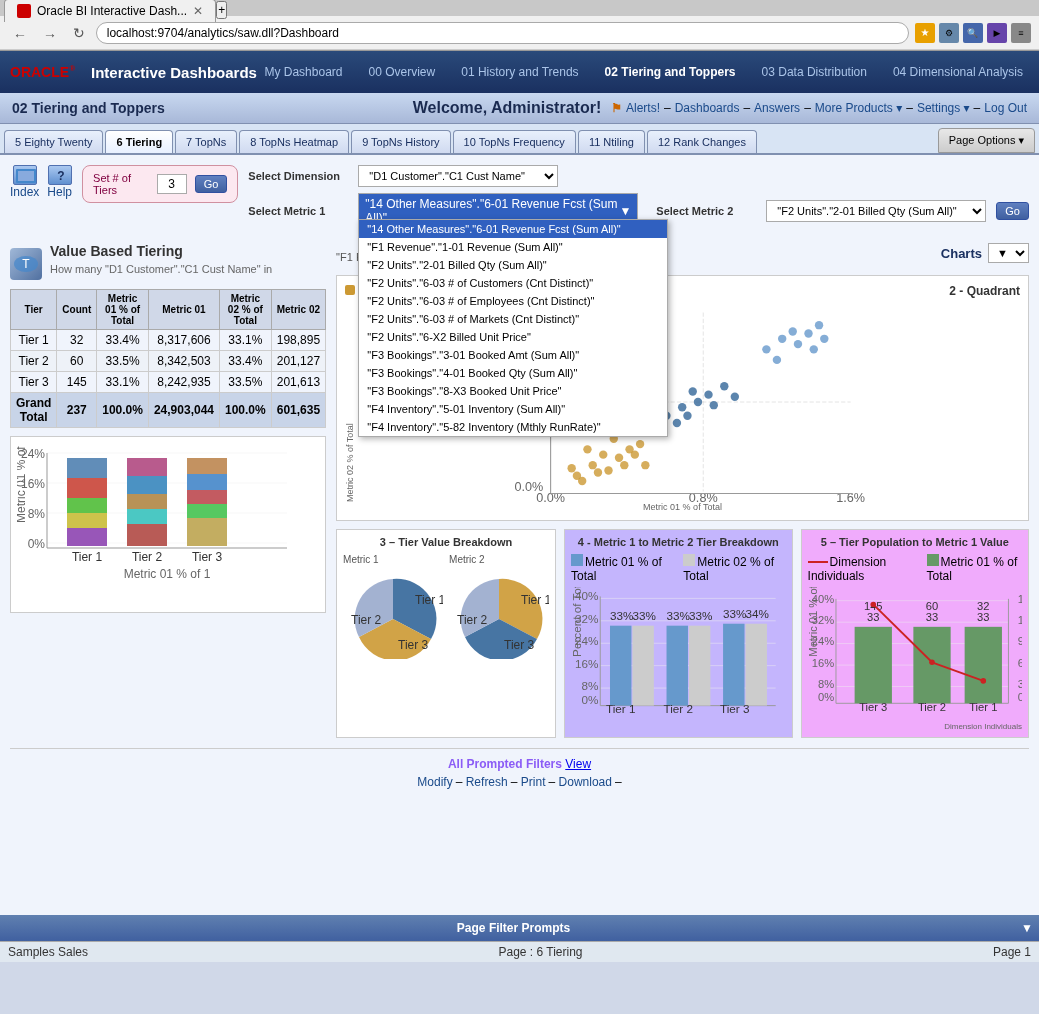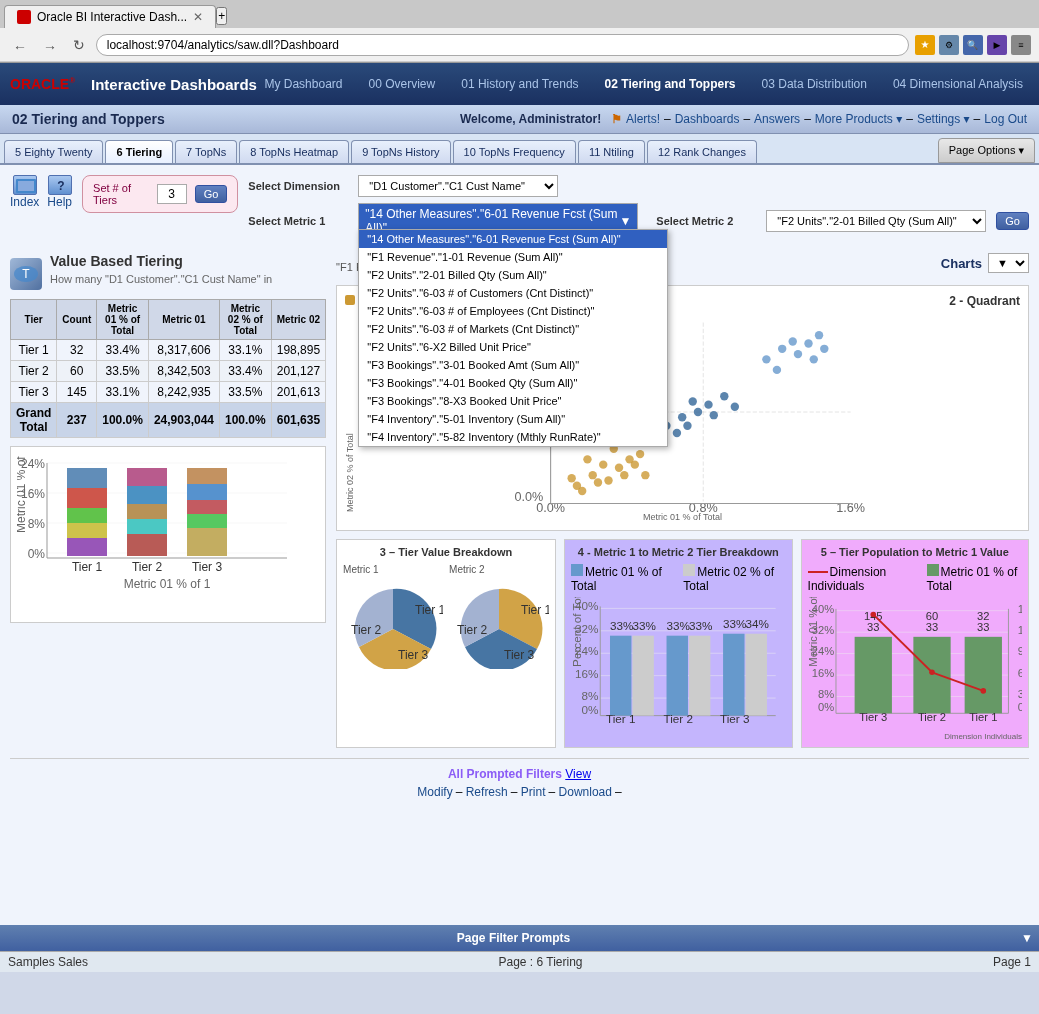--- a/index.html
+++ b/index.html
@@ -1,40 +1,40 @@
 <!DOCTYPE html>
 <html><head>
   <meta charset="utf-8">
   <style>
     * { box-sizing: border-box; margin: 0; padding: 0; font-family: Arial, sans-serif; font-size: 12px; }
     body { background: #d0d8e8; overflow-x: hidden; }
 
     
     .browser-chrome { background: #e8e8e8; border-bottom: 1px solid #999; }
-    .browser-tab-bar { background: #c8c8c8; display: flex; align-items: center; padding: 4px 4px 0; height: 28px; }
+    .browser-tab-bar { background: #c8c8c8; display: flex; align-items: center; padding: 4px 4px 0; height: 16px; }
     .browser-tab { background: #f0f0f0; border: 1px solid #999; border-bottom: none; border-radius: 4px 4px 0 0; padding: 4px 12px; font-size: 11px; display: flex; align-items: center; gap: 6px; }
     .browser-tab .favicon { width: 14px; height: 14px; background: #c00; border-radius: 2px; }
     .browser-tab .close-tab { cursor: pointer; color: #666; }
     .browser-nav { background: #f0f0f0; border-bottom: 1px solid #ccc; display: flex; align-items: center; padding: 4px 8px; gap: 6px; height: 34px; }
     .nav-btn { background: none; border: 1px solid transparent; border-radius: 3px; padding: 2px 4px; cursor: pointer; color: #555; font-size: 14px; }
     .address-bar { flex: 1; border: 1px solid #aaa; border-radius: 12px; padding: 3px 10px; font-size: 12px; background: #fff; }
     .nav-icons { display: flex; gap: 4px; }
     .nav-icon { width: 20px; height: 20px; background: #888; border-radius: 2px; display: inline-flex; align-items: center; justify-content: center; }
 
     
     .app-header { background: linear-gradient(to bottom, #2a4a7a, #1a3060); display: flex; align-items: center; padding: 0 10px; height: 42px; }
     .oracle-logo { color: #cc0000; font-weight: bold; font-size: 14px; margin-right: 8px; }
     .app-title { color: #ffffff; font-size: 15px; font-weight: bold; flex: 1; }
     .header-nav { display: flex; gap: 14px; align-items: center; font-size: 11px; }
     .header-nav a { color: #aac4e8; text-decoration: none; padding: 2px 6px; }
 
     
     .page-title-bar { background: linear-gradient(to bottom, #c8d8f0, #a8b8d8); display: flex; align-items: center; padding: 6px 12px; border-bottom: 1px solid #8090b0; }
     .page-title { font-size: 14px; font-weight: bold; color: #1a2a50; flex: 1; }
-    .welcome-text { color: #1a2a50; font-size: 12px; font-weight: bold; text-align: right; }
+    .welcome-text { color: #1a2a50; font-size: 16px; font-weight: bold; text-align: right; }
     .alerts-bar { display: flex; align-items: center; gap: 4px; font-size: 11px; margin-left: 10px; }
     .alerts-icon { color: #cc6600; font-weight: bold; }
     .alerts-bar a { color: #1a4a8a; text-decoration: none; }
 
     
     .tab-bar { background: #d8e4f4; border-bottom: 2px solid #8090b0; display: flex; align-items: flex-end; padding: 4px 4px 0; gap: 2px; }
     .tab { background: linear-gradient(to bottom, #e8f0fc, #d0daf0); border: 1px solid #8090b0; border-bottom: none; border-radius: 4px 4px 0 0; padding: 5px 10px; cursor: pointer; color: #1a3060; font-size: 11px; white-space: nowrap; }
     .tab.active { background: linear-gradient(to bottom, #ffffff, #e8f0ff); font-weight: bold; color: #000; }
     .page-options { margin-left: auto; background: linear-gradient(to bottom, #e8e8e8, #cccccc); border: 1px solid #999; border-radius: 4px 4px 0 0; padding: 5px 10px; font-size: 11px; cursor: pointer; }
 

